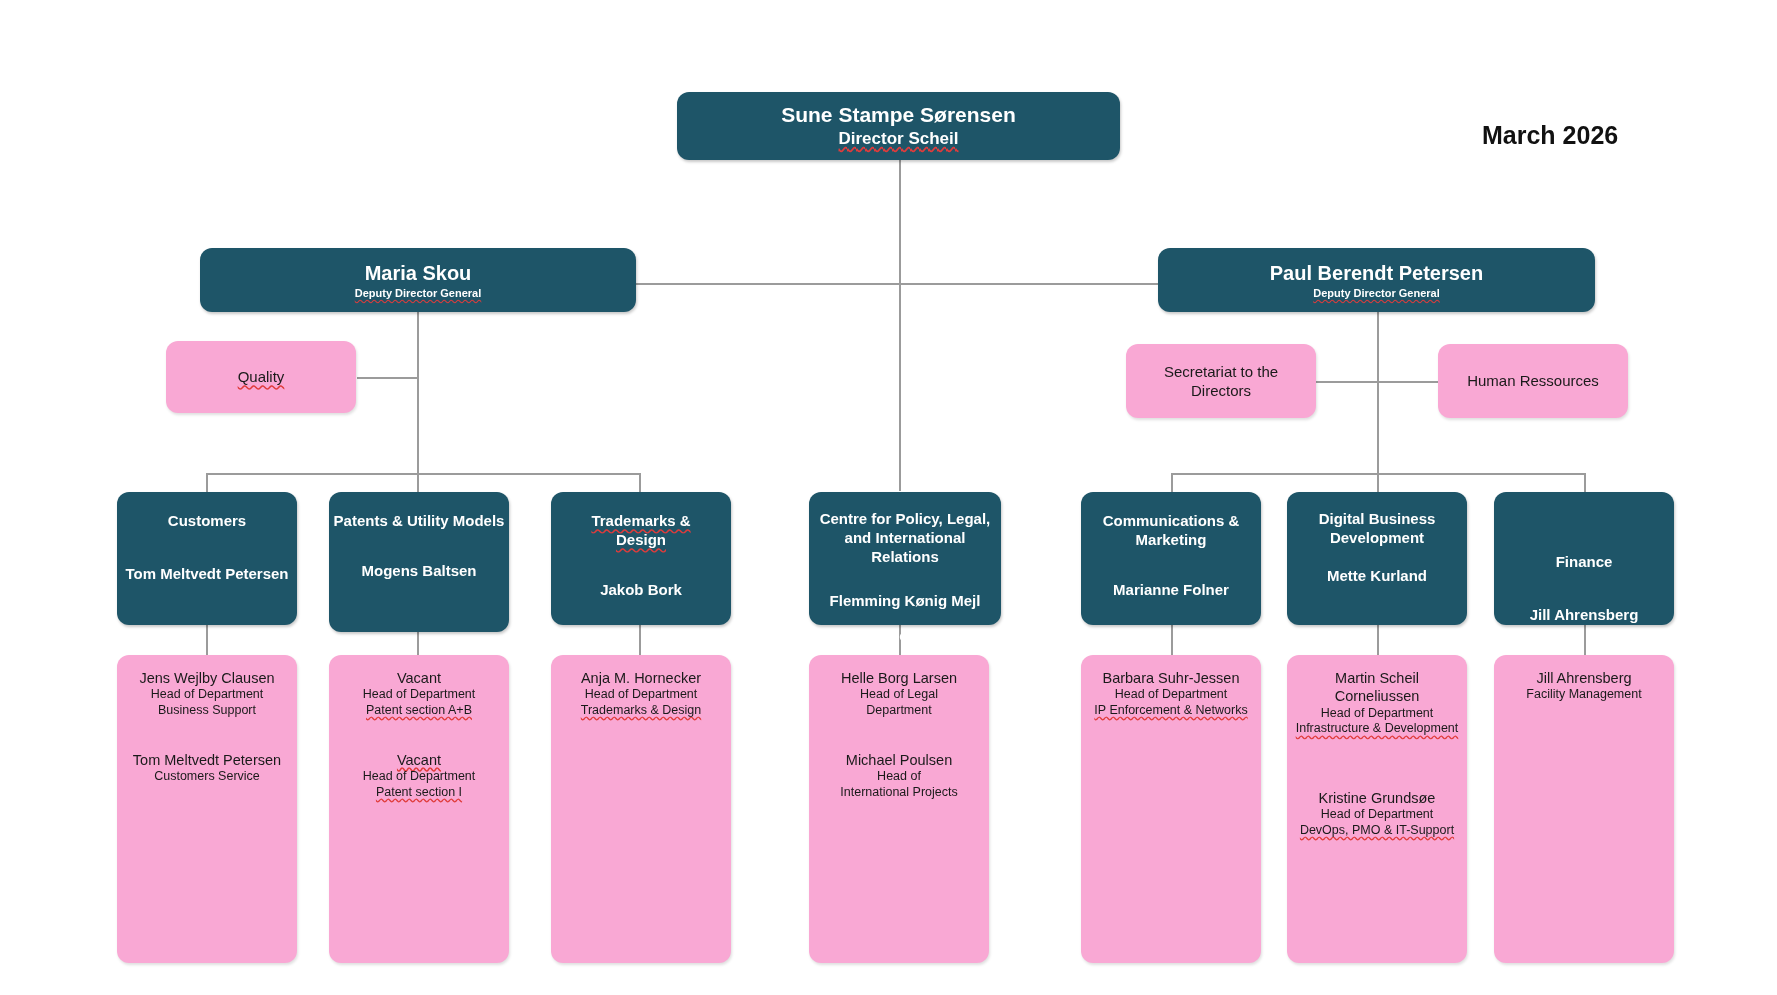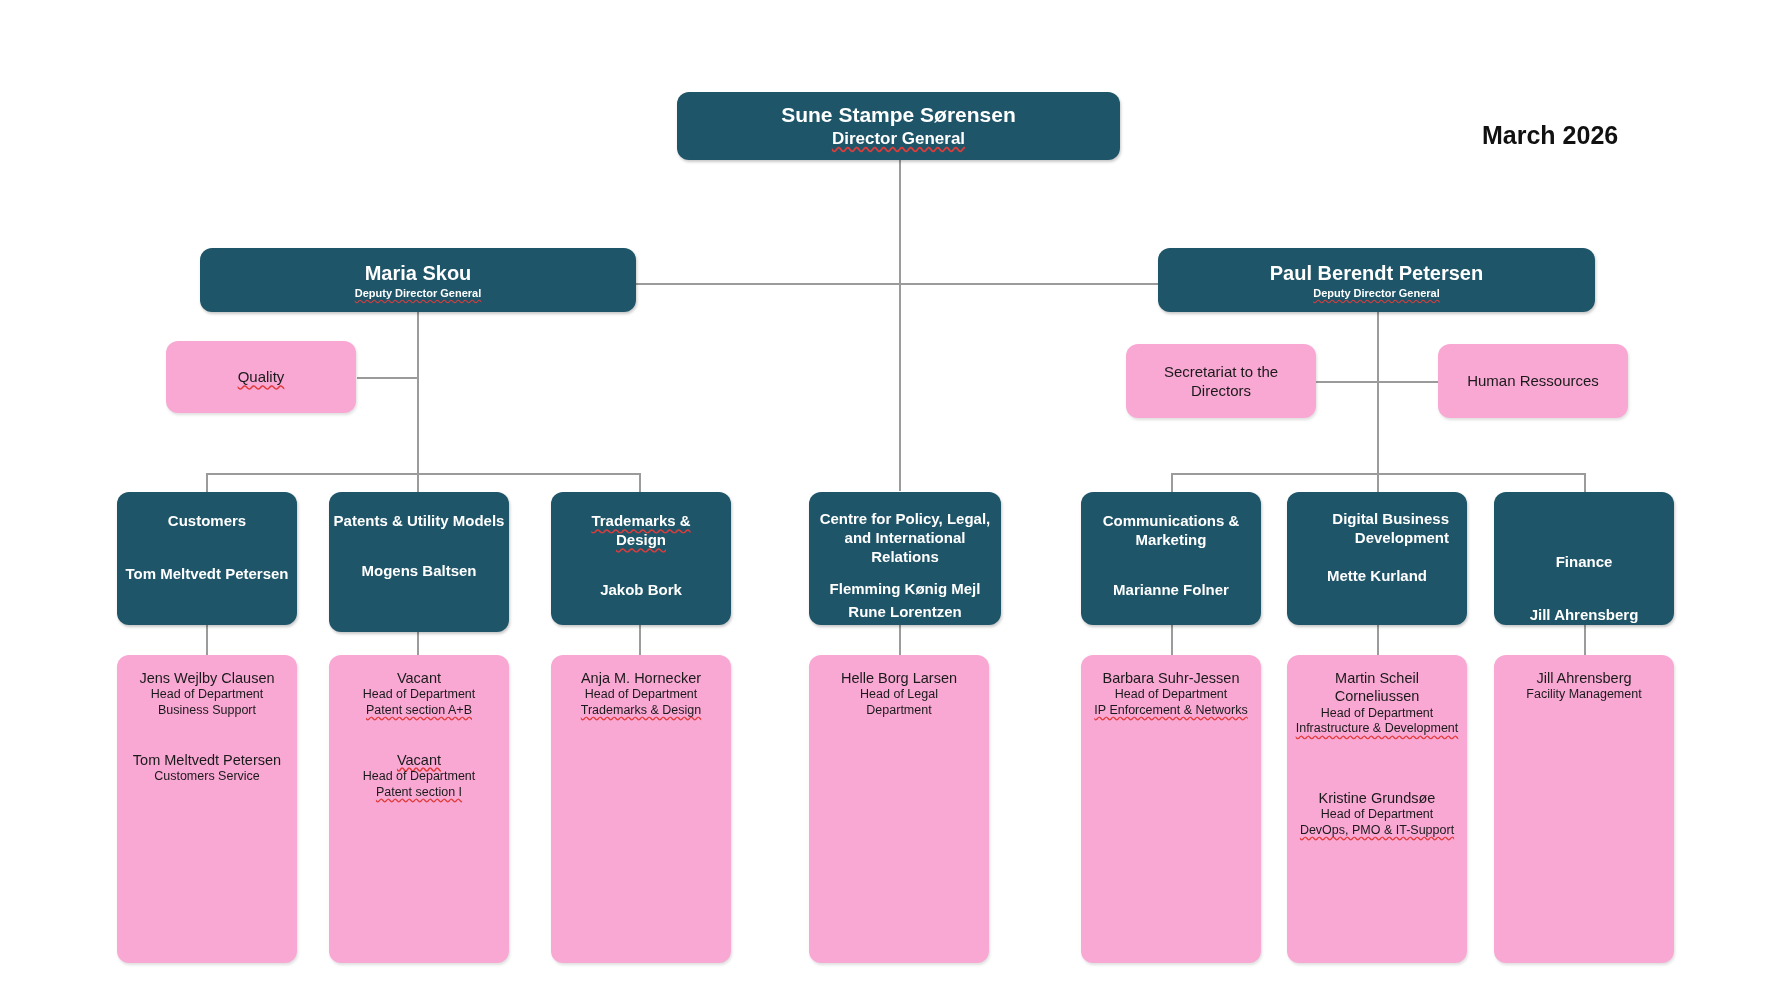--- a/index.html
+++ b/index.html
@@ -106,21 +106,21 @@
   <div class="ln v" style="left:639px; top:625px; height:30px;"></div>
   <div class="ln v" style="left:899px; top:625px; height:30px;"></div>
   <div class="ln v" style="left:1171px; top:625px; height:30px;"></div>
   <div class="ln v" style="left:1377px; top:625px; height:30px;"></div>
   <div class="ln v" style="left:1584px; top:625px; height:30px;"></div>
 
   <div class="date-label" style="left:1482px; top:121px;">March 2026</div>
 
   <div class="box teal top-card" style="left:677px; top:92px; width:443px; height:68px;">
     <div class="top-name">Sune Stampe Sørensen</div>
-    <div class="top-role"><span class="sq">Director General</span></div>
+    <div class="top-role"><span class="sq">Director Scheil</span></div>
   </div>
 
   <div class="box teal top-card" style="left:200px; top:248px; width:436px; height:64px;">
     <div class="dep-name">Maria Skou</div>
     <div class="dep-role"><span class="sq">Deputy Director General</span></div>
   </div>
 
   <div class="box teal top-card" style="left:1158px; top:248px; width:437px; height:64px;">
     <div class="dep-name">Paul Berendt Petersen</div>
     <div class="dep-role"><span class="sq">Deputy Director General</span></div>
@@ -146,33 +146,33 @@
   <div class="box teal" style="left:329px; top:492px; width:180px; height:140px; justify-content:flex-start; padding-top:19px;">
     <div class="unit-title" style="padding:0 2px;">Patents &amp; Utility Models</div>
     <div class="unit-lead" style="margin-top:31px;">Mogens Baltsen</div>
   </div>
 
   <div class="box teal" style="left:551px; top:492px; width:180px; height:133px; justify-content:flex-start; padding-top:19px;">
     <div class="unit-title" style="padding:0 14px;"><span class="sq">Trademarks &amp; Design</span></div>
     <div class="unit-lead" style="margin-top:31px;">Jakob Bork</div>
   </div>
 
-  <div class="box teal" style="left:809px; top:492px; width:192px; height:133px; justify-content:flex-start; padding-top:17px;">
+  <div class="box teal" style="left:809px; top:492px; width:192px; height:133px; justify-content:flex-start; padding-top:17px;gap:12px;">
     <div class="unit-title" style="padding:0 8px;">Centre for Policy, Legal, and International Relations</div>
     <div class="unit-lead" style="margin-top:12px;">Flemming Kønig Mejl</div>
     <div class="unit-lead" style="margin-top:4px;">Rune Lorentzen</div>
   </div>
 
   <div class="box teal" style="left:1081px; top:492px; width:180px; height:133px; justify-content:flex-start; padding-top:19px;">
     <div class="unit-title" style="padding:0 12px;">Communications &amp; Marketing</div>
     <div class="unit-lead" style="margin-top:31px;">Marianne Folner</div>
   </div>
 
   <div class="box teal" style="left:1287px; top:492px; width:180px; height:133px; justify-content:flex-start; padding-top:17px;">
-    <div class="unit-title" style="padding:0 18px;text-align:right;">Digital Business Development</div>
+    <div class="unit-title" style="padding:0 18px;">Digital Business Development</div>
     <div class="unit-lead" style="margin-top:19px;">Mette Kurland</div>
   </div>
 
   <div class="box teal" style="left:1494px; top:492px; width:180px; height:133px; justify-content:flex-end; padding-top:19px;">
     <div class="unit-title">Finance</div>
     <div class="unit-lead" style="margin-top:34px;">Jill Ahrensberg</div>
   </div>
 
   <div class="box gray" style="left:117px; top:655px; width:180px; height:308px; justify-content:flex-start; padding:14px 6px 0;">
     <div class="detail-group">
@@ -206,20 +206,25 @@
       <div class="d-role"><span class="sq">Trademarks &amp; Design</span></div>
     </div>
   </div>
 
   <div class="box gray" style="left:809px; top:655px; width:180px; height:308px; justify-content:flex-start; padding:14px 6px 0;">
     <div class="detail-group">
       <div class="d-name">Helle Borg Larsen</div>
       <div class="d-role">Head of Legal</div>
       <div class="d-role">Department</div>
     </div>
+    <div class="detail-group" style="margin-top:32px;">
+      <div class="d-name">Michael Poulsen</div>
+      <div class="d-role">Head of</div>
+      <div class="d-role">International Projects</div>
+    </div>
   </div>
 
   <div class="box gray" style="left:1081px; top:655px; width:180px; height:308px; justify-content:flex-start; padding:14px 6px 0;">
     <div class="detail-group">
       <div class="d-name">Barbara Suhr-Jessen</div>
       <div class="d-role">Head of Department</div>
       <div class="d-role"><span class="sq">IP Enforcement &amp; Networks</span></div>
     </div>
   </div>
 

